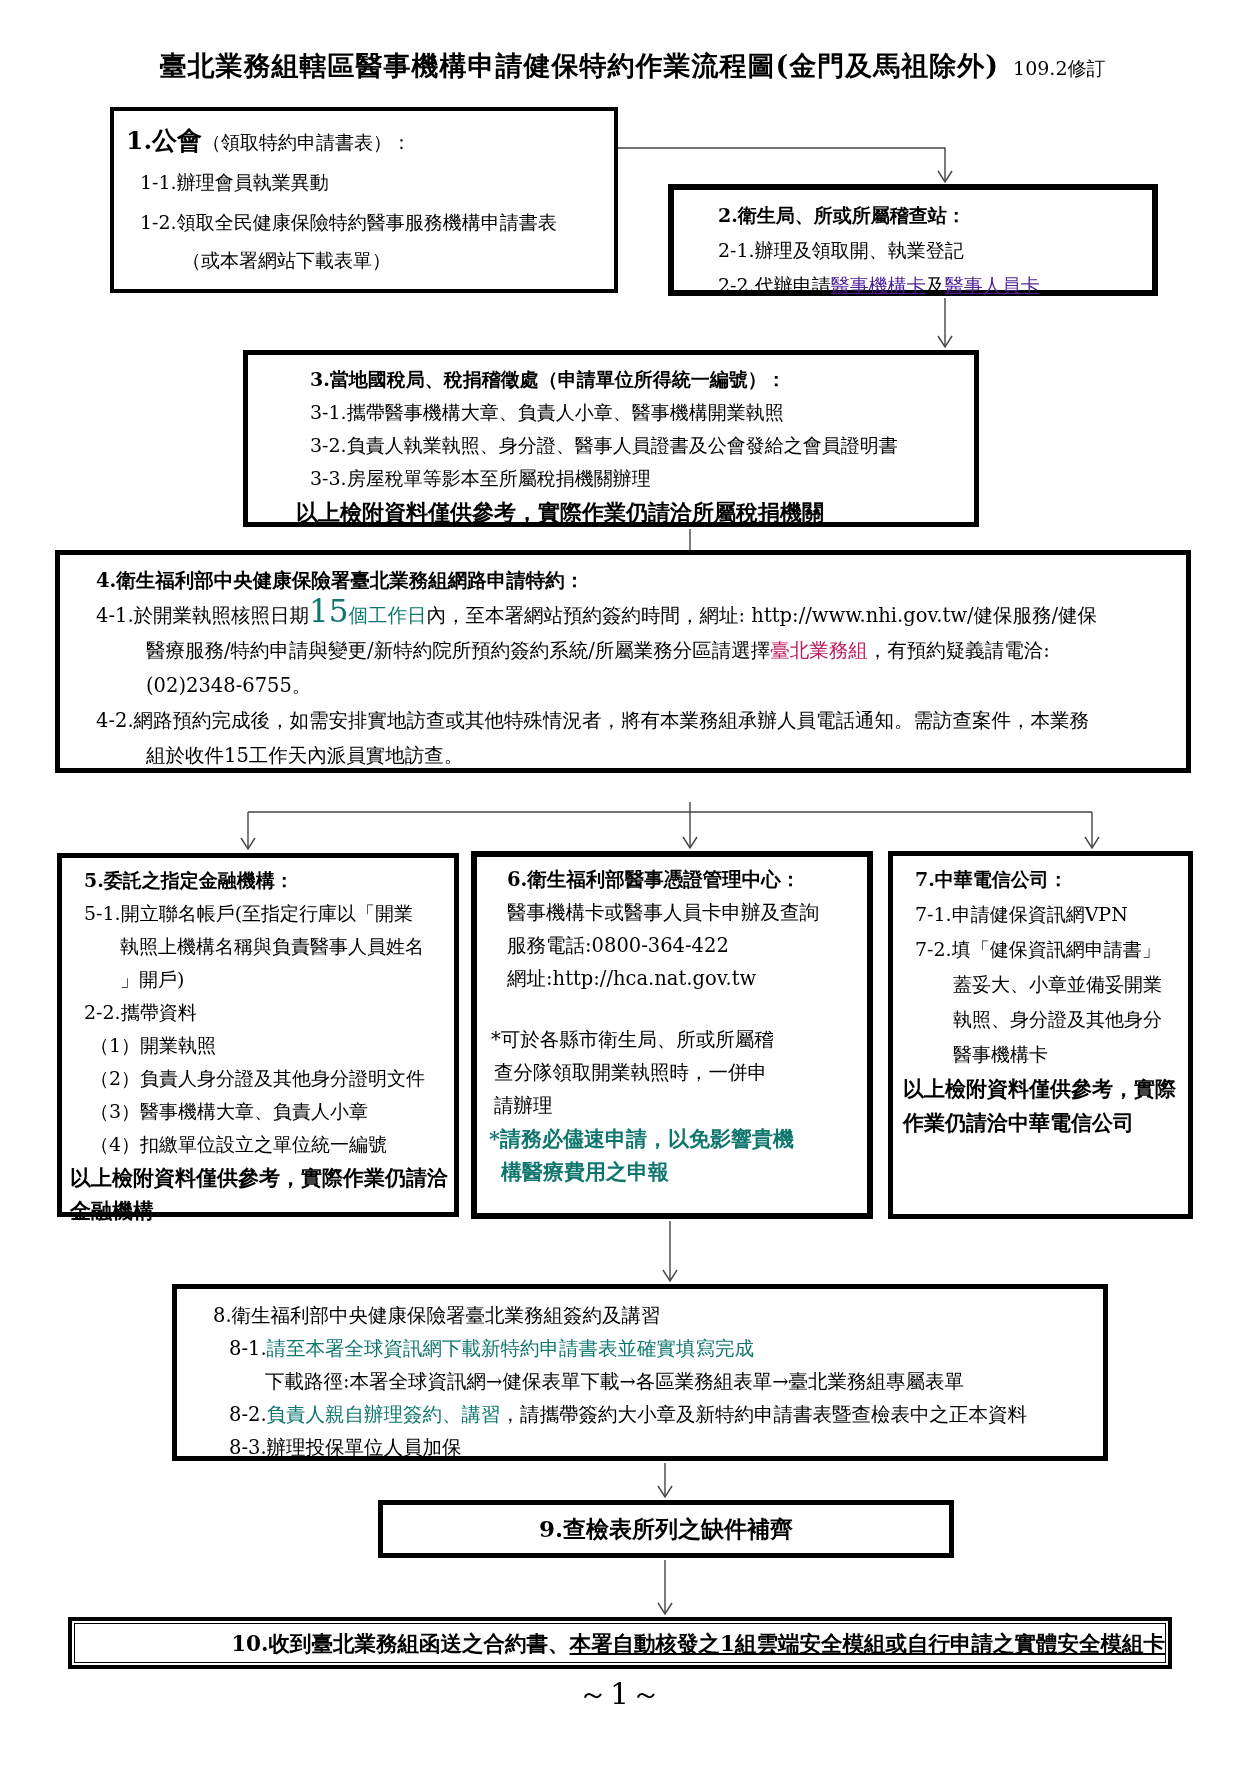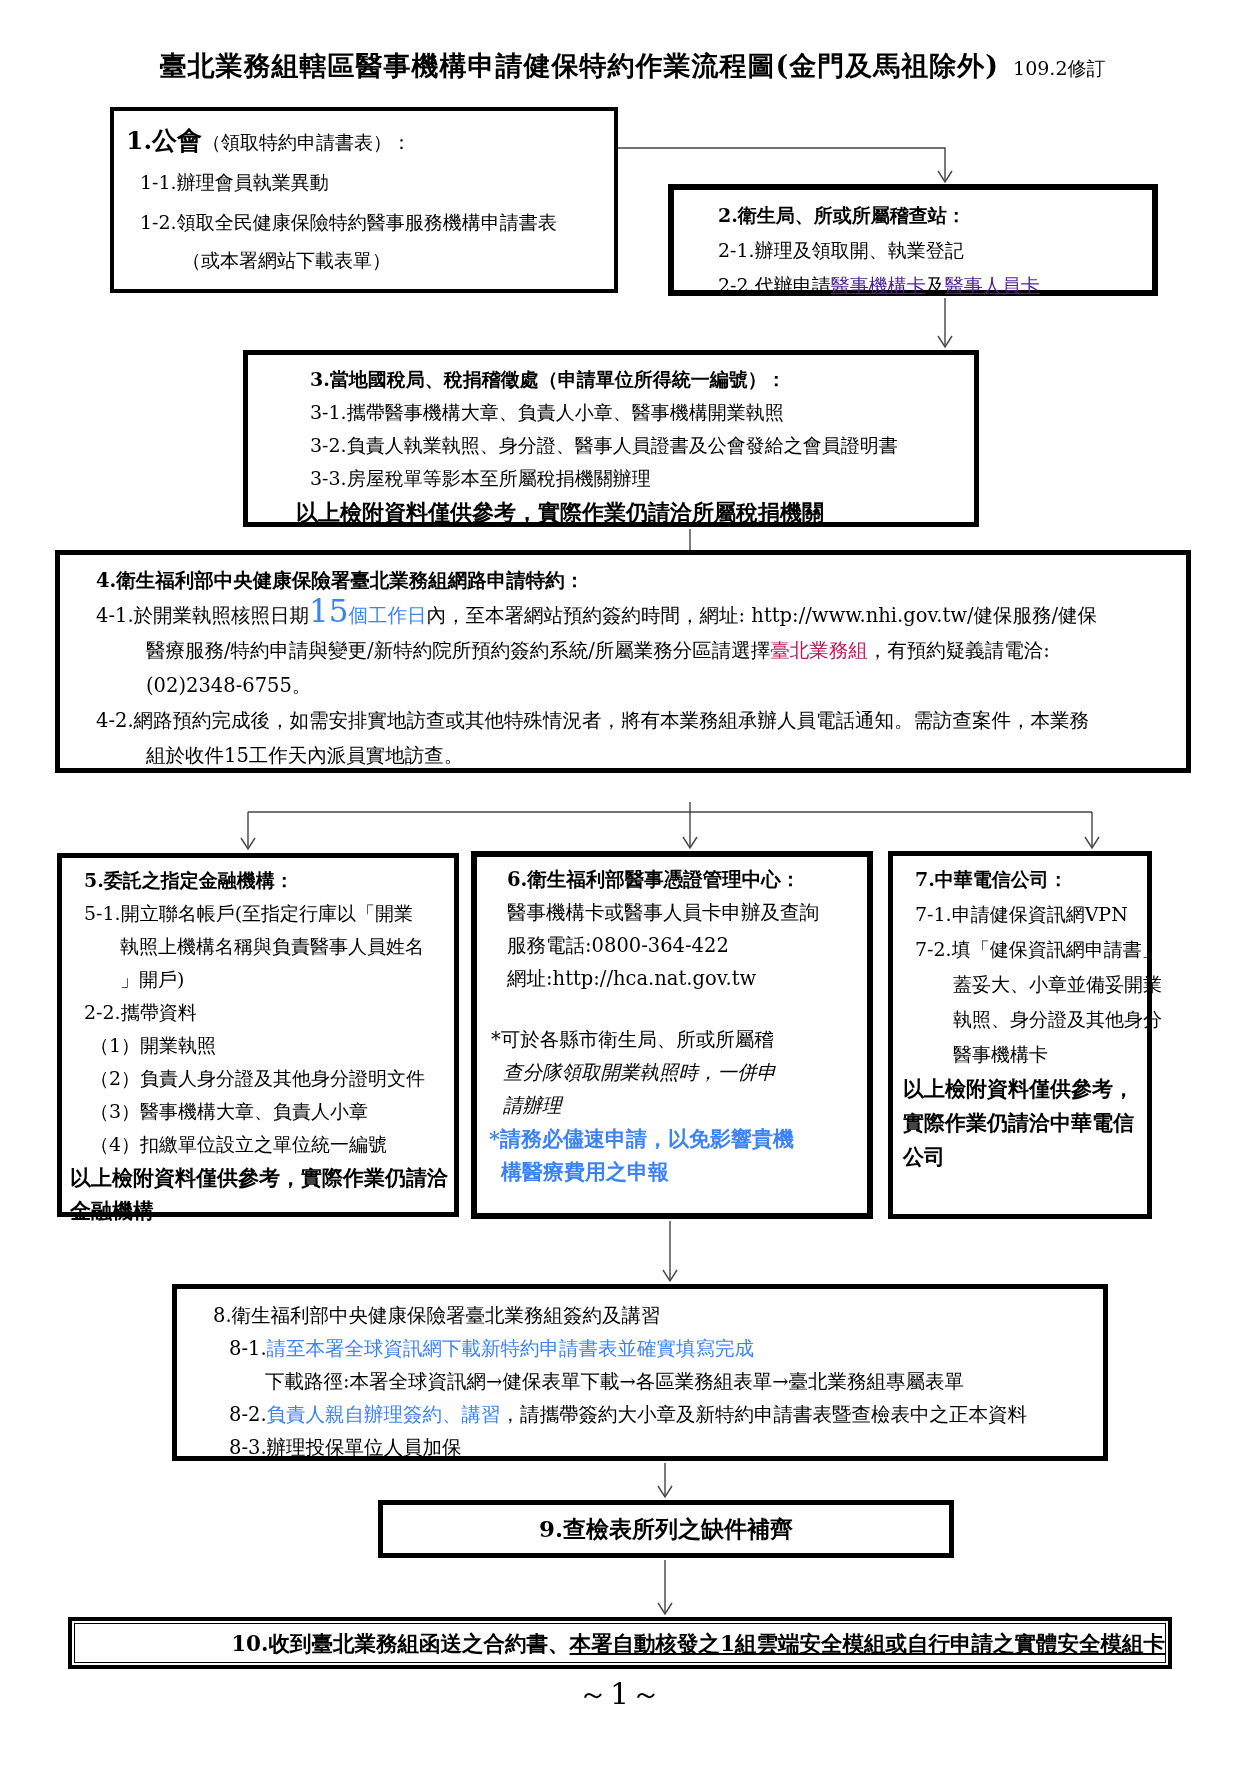--- a/index.html
+++ b/index.html
@@ -8,21 +8,21 @@
     font-family:"DejaVu Serif","Liberation Serif",serif;color:#000;overflow:hidden;
   }
   .connectors{position:absolute;left:0;top:0;width:1241px;height:1772px;z-index:1;}
   .box{position:absolute;background:#fff;border:5px solid #000;box-sizing:border-box;z-index:2;}
   .title{
     position:absolute;top:48px;left:12px;width:100%;text-align:center;z-index:2;
     font-size:27px;font-weight:600;letter-spacing:1px;white-space:nowrap;
   }
   .title .rev{font-size:19px;font-weight:400;letter-spacing:0;margin-left:14px;}
   .ln{white-space:nowrap;}
-  .red{color:#3b82f6;}
+  .red{color:#0f766e;}
   .blue{color:#be185d;}
   .ru{color:#4c1d95;text-decoration:underline;}
   .u{text-decoration:underline;}
   .big15{font-size:31px;line-height:20px;}
   .footer{
     position:absolute;top:1674px;left:0;width:100%;text-align:center;
     font-size:30px;z-index:2;letter-spacing:2px;
   }
 
   
@@ -55,26 +55,26 @@
   .box5 .ln{font-size:19px;line-height:33px;margin-left:14px;}
   .box5 .w{margin-left:50px;}
   .box5 .it{margin-left:20px;}
   .box5 .note{font-size:21px;font-weight:700;line-height:33px;white-space:normal;}
 
   
   .box6{left:471px;top:851px;width:402px;height:368px;border-width:6px;padding:6px 4px 0 8px;}
   .box6 .hh{font-size:23px;font-weight:700;line-height:33px;}
   .box6 .ln{font-size:19.5px;line-height:33px;margin-left:22px;}
   .box6 .star{margin-left:6px;margin-top:28px;}
-  .box6 .starw{margin-left:18px;font-style:italic;}
+  .box6 .starw{margin-left:9px;}
   .box6 .rnote{font-size:21px;font-weight:700;line-height:33px;margin-left:4px;}
   .box6 .rnote2{margin-left:16px;}
 
   
-  .box7{left:888px;top:851px;width:264px;height:368px;border-width:5px;padding:6px 2px 0 8px;}
+  .box7{left:888px;top:851px;width:305px;height:368px;border-width:5px;padding:6px 2px 0 8px;}
   .box7 .hh{font-size:23px;font-weight:700;line-height:33px;}
   .box7 .ln{font-size:19px;line-height:35px;margin-left:14px;}
   .box7 .w{margin-left:52px;}
   .box7 .note{font-size:21px;font-weight:700;line-height:34px;white-space:normal;margin-left:2px;}
 
   
   .box8{left:172px;top:1284px;width:936px;height:177px;border-width:5px;padding:10px 4px 0 36px;}
   .box8 .ln{font-size:19.5px;line-height:33px;}
   .box8 .s1{margin-left:16px;}
   .box8 .s2{margin-left:52px;}

